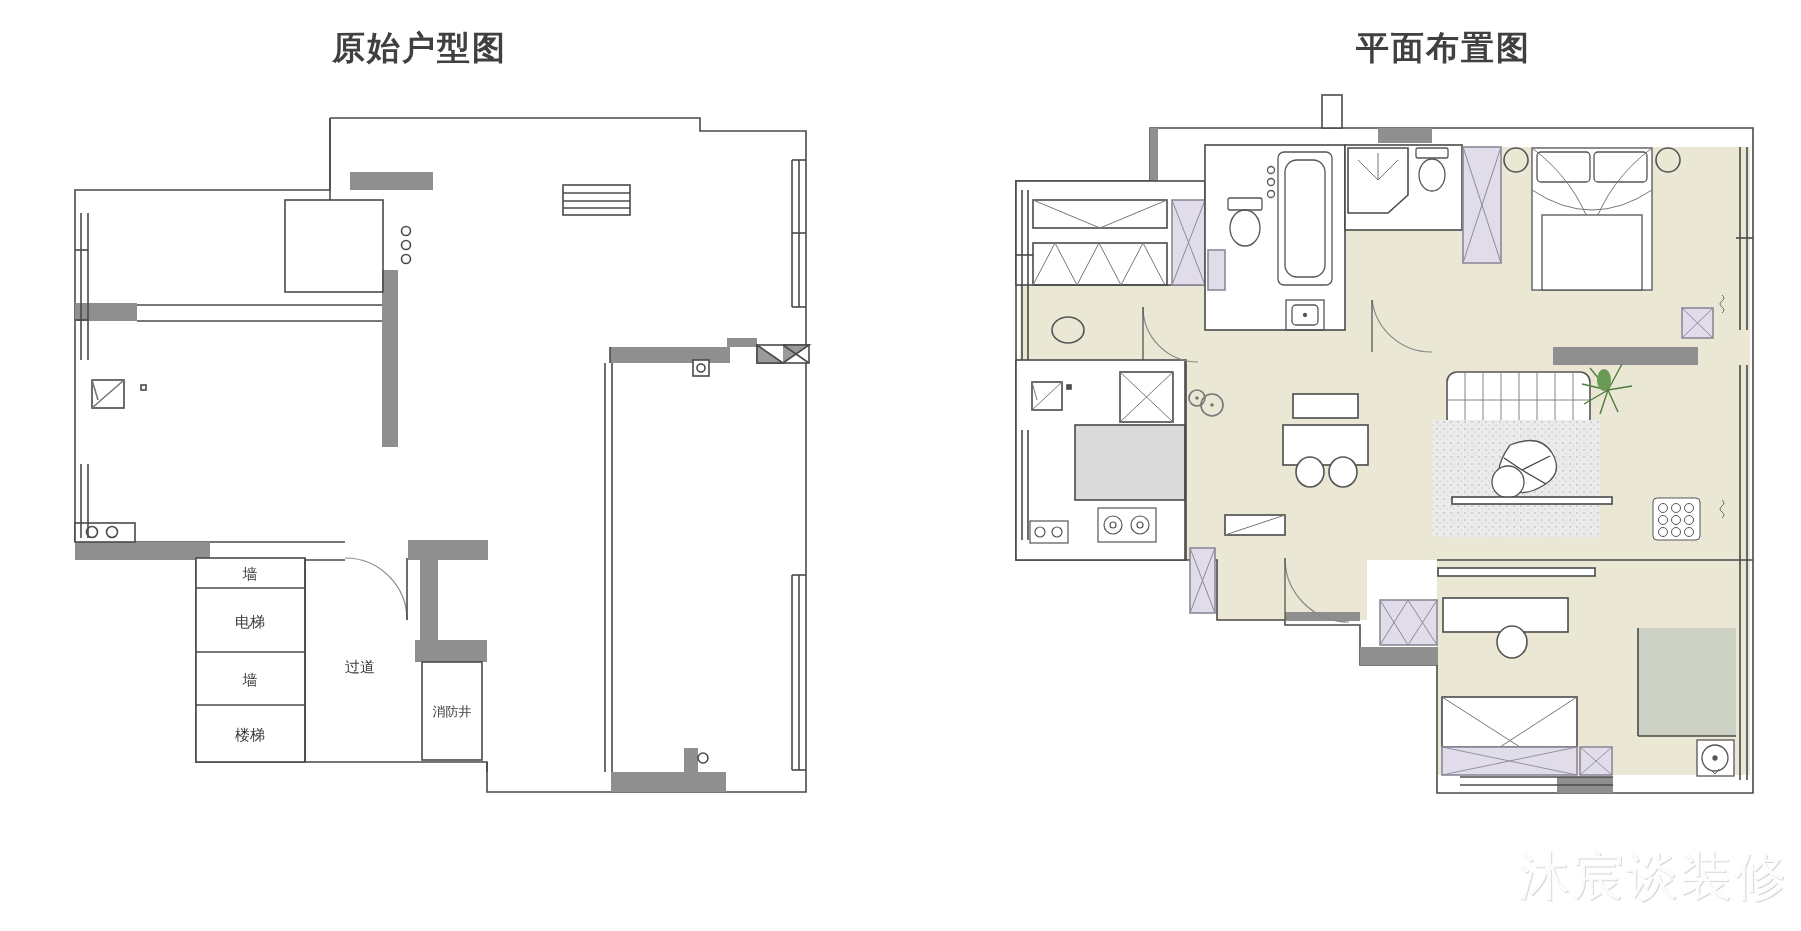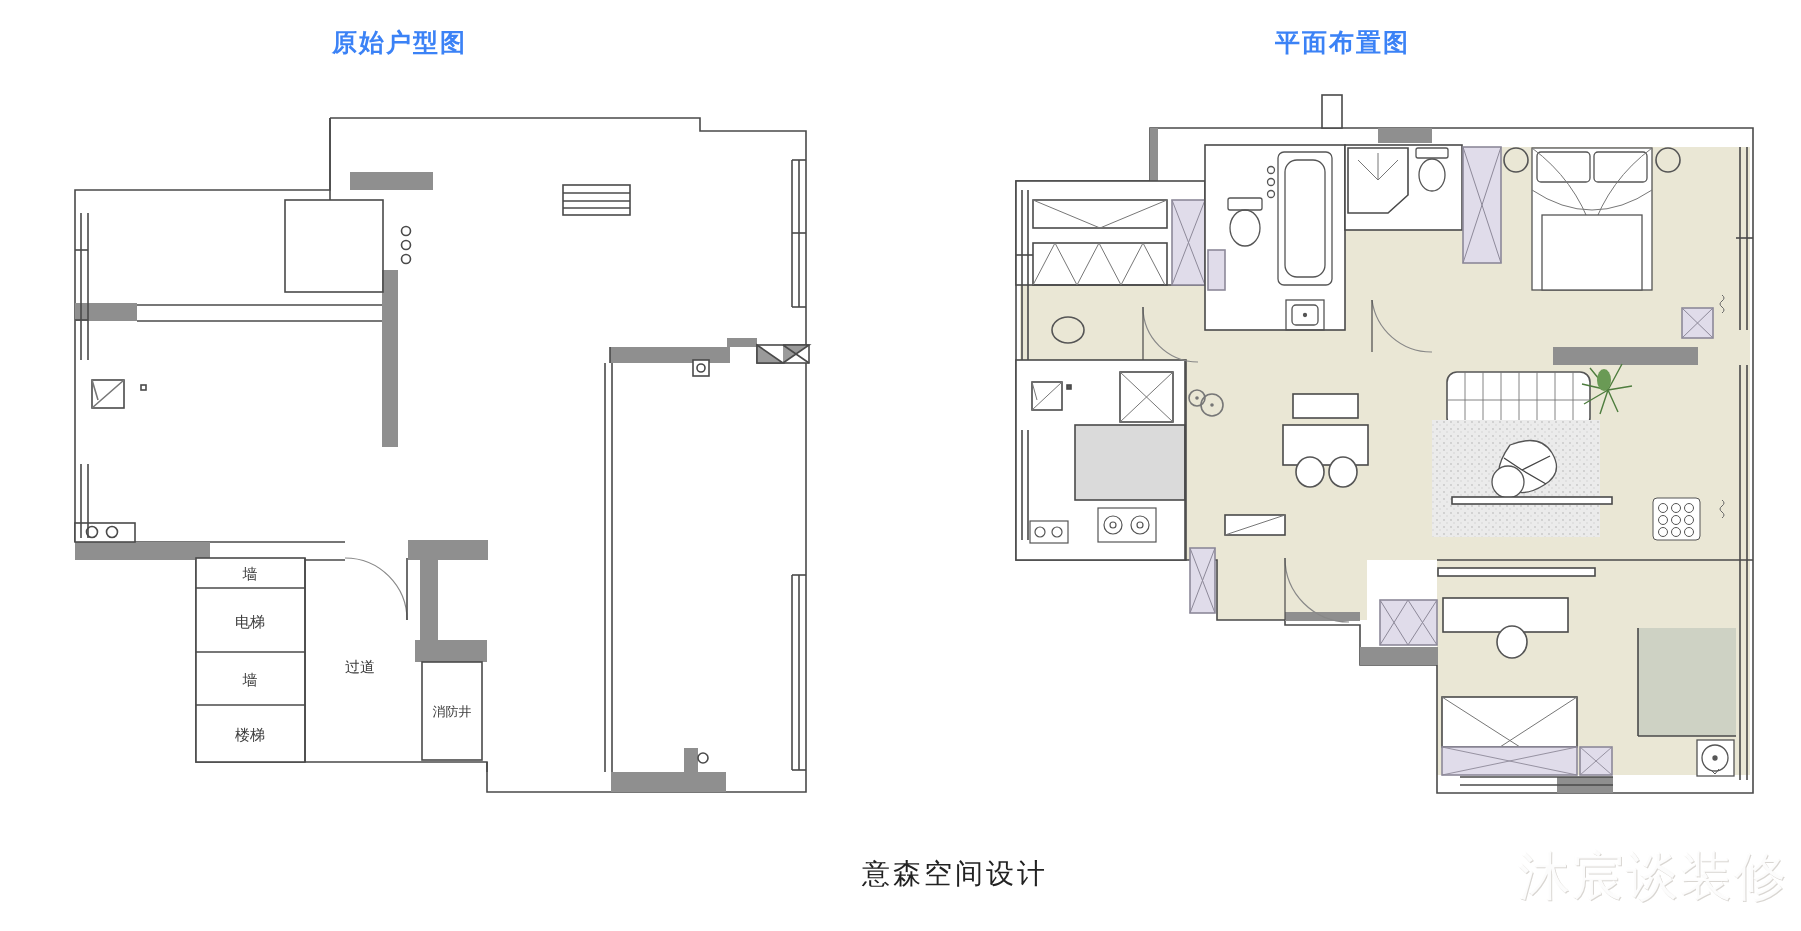--- a/index.html
+++ b/index.html
@@ -1,20 +1,20 @@
 <!DOCTYPE html>
 <html><head>
 <meta charset="utf-8">
 <style>
   html,body{margin:0;padding:0;background:#ffffff;}
   .canvas{position:relative;width:1801px;height:931px;background:#fff;overflow:hidden;
           font-family:"DejaVu Sans","Liberation Sans",sans-serif;}
-  .plan-title{position:absolute;font-size:25px;font-weight:700;color:#3b82f6;letter-spacing:2px;}
+  .plan-title{position:absolute;font-size:33px;font-weight:700;color:#404040;letter-spacing:2px;}
   .plan-title.left{left:332px;top:26px;}
-  .plan-title.right{left:1275px;top:26px;}
+  .plan-title.right{left:1356px;top:26px;}
   .footer-brand{position:absolute;left:862px;top:855px;font-size:28px;color:#222;letter-spacing:3px;}
   .watermark{position:absolute;left:1518px;top:842px;font-size:52px;font-weight:400;
              color:rgba(255,255,255,0.92);letter-spacing:2px;
              text-shadow:1px 1px 0 #d9d6d2,-1px -1px 0 #ffffff,0 0 1px #e3e0dc;}
   svg text{font-family:"DejaVu Sans","Liberation Sans",sans-serif;}
 </style>
 </head>
 <body>
 
 <div class="canvas">
@@ -363,15 +363,14 @@
         <line x1="1740" y1="365" x2="1740" y2="780"></line>
           <line x1="1747" y1="365" x2="1747" y2="780"></line>
       </g>
       <g>
         <line x1="1460" y1="777" x2="1613" y2="777"></line>
           <line x1="1460" y1="785" x2="1613" y2="785"></line>
       </g>
     </g>
   </svg>
 
-  <div class="footer-brand">意森空间设计</div>
   <div class="watermark">沐宸谈装修</div>
 </div>
 
 </body></html>

